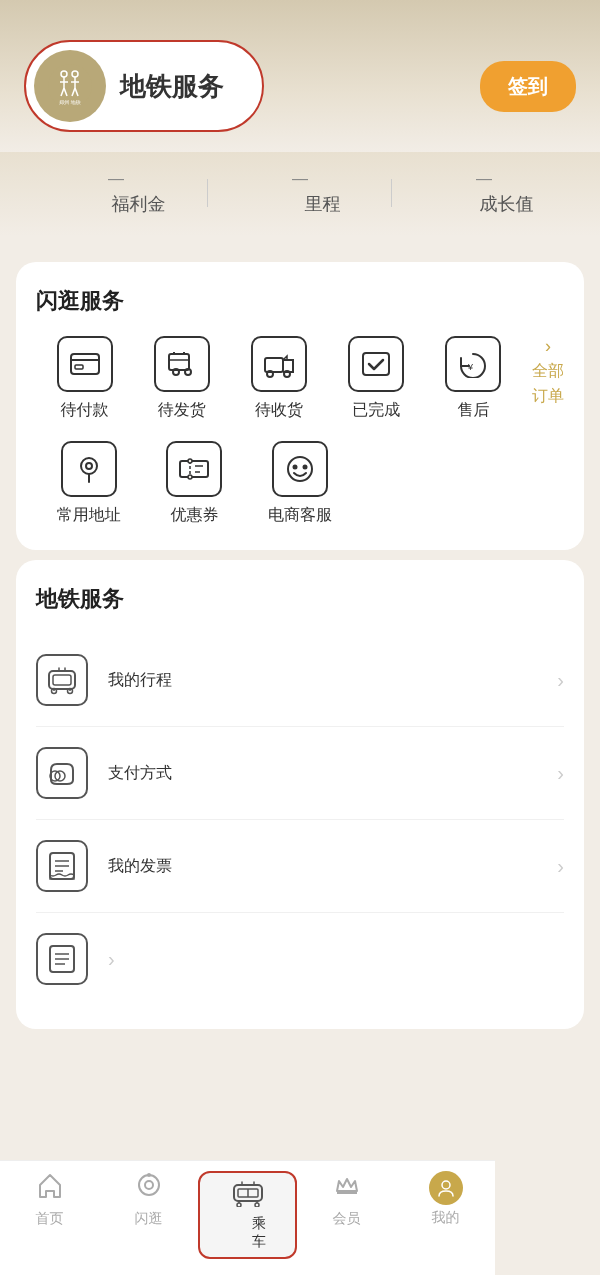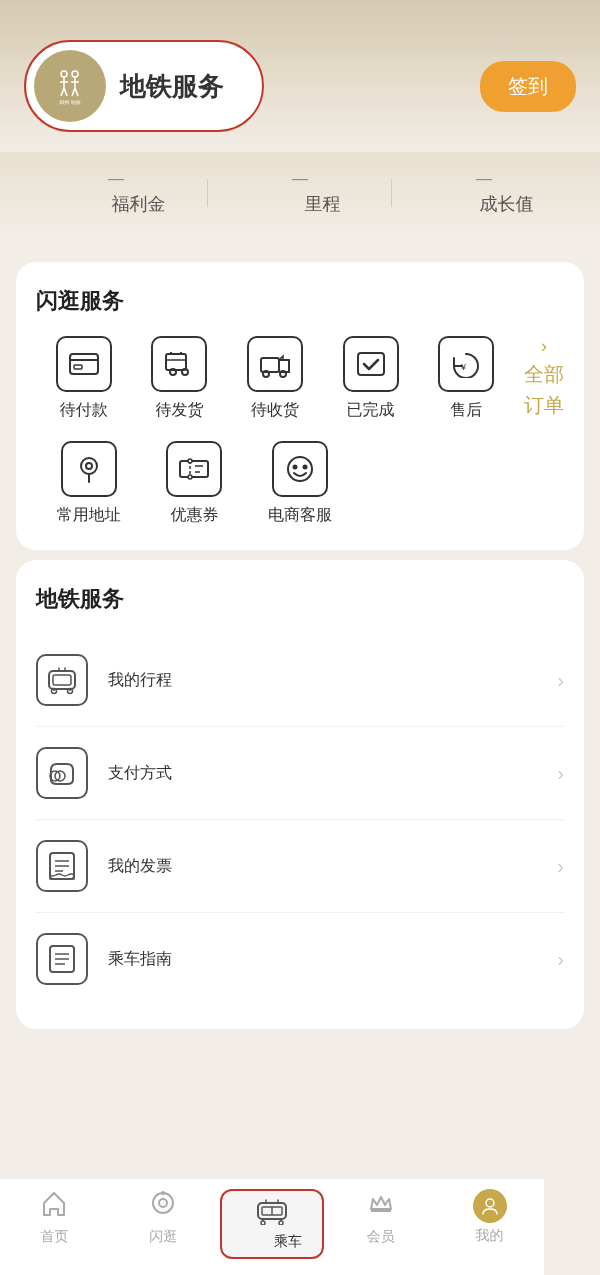--- a/index.html
+++ b/index.html
@@ -55,21 +55,21 @@
       font-weight: 600;
       color: #333;
     }
     .checkin-btn {
       background: #f0a030;
       color: white;
       border: none;
       border-radius: 24px;
       padding: 12px 28px;
       font-size: 20px;
-      font-weight: 400;
+      font-weight: 700;
       cursor: pointer;
     }
 
     
     .stats-row {
       display: flex;
       justify-content: space-around;
       padding: 18px 24px 20px;
       background: linear-gradient(180deg, #e8e0d0 0%, #f2ede6 100%);
     }
@@ -163,21 +163,21 @@
       justify-content: center;
       padding-left: 10px;
       gap: 4px;
       cursor: pointer;
     }
     .all-orders-arrow {
       font-size: 18px;
       color: #c8a84b;
     }
     .all-orders-text {
-      font-size: 20px;
+      font-size: 16px;
       color: #c8a84b;
       white-space: nowrap;
       text-align: center;
     }
 
     
     .service-icons-row2 {
       display: flex;
       margin-top: 20px;
       gap: 0;
@@ -214,21 +214,21 @@
     .chevron {
       font-size: 20px;
       color: #ccc;
     }
 
     
     .bottom-nav {
       position: fixed;
       bottom: 0;
       left: 0;
-      width: 544px;
+      width: 495px;
       background: white;
       border-top: 1px solid #eee;
       display: flex;
       justify-content: space-around;
       padding: 10px 0 16px;
       z-index: 100;
     }
     .nav-item {
       display: flex;
       flex-direction: column;
@@ -490,21 +490,20 @@
 
     <div class="metro-list-item">
       <div class="metro-icon">
         <svg width="34" height="34" viewBox="0 0 34 34">
           <rect x="5" y="4" width="24" height="26" rx="3" stroke="#555" stroke-width="2" fill="none"></rect>
           <line x1="10" y1="12" x2="24" y2="12" stroke="#555" stroke-width="1.5"></line>
           <line x1="10" y1="17" x2="24" y2="17" stroke="#555" stroke-width="1.5"></line>
           <line x1="10" y1="22" x2="20" y2="22" stroke="#555" stroke-width="1.5"></line>
         </svg>
       </div>
-      <span class="metro-item-label">乘车指南</span>
       <span class="chevron">›</span>
     </div>
   </div>
 
 </div>
 
 <div class="bottom-nav">
 
   <div class="nav-item">
     <span class="nav-icon">

